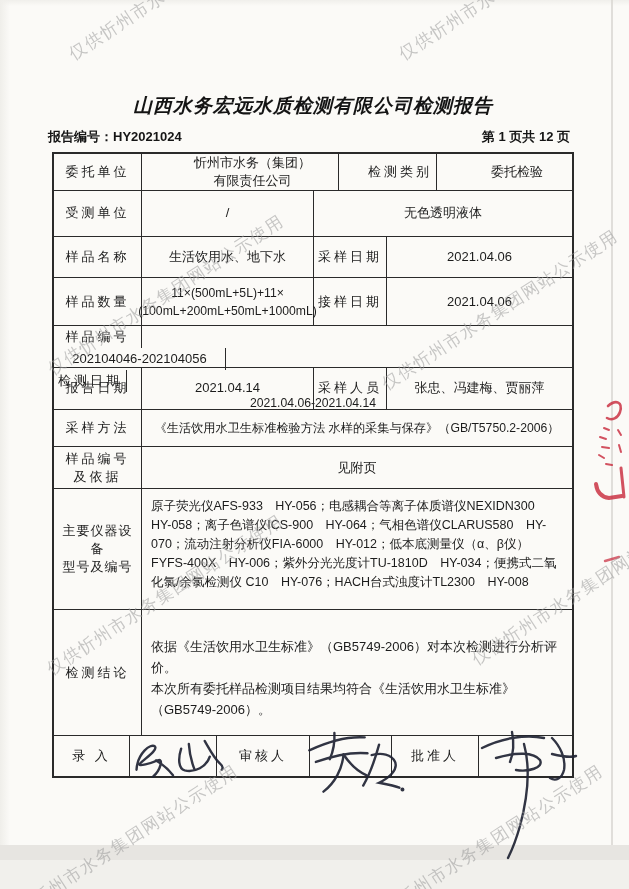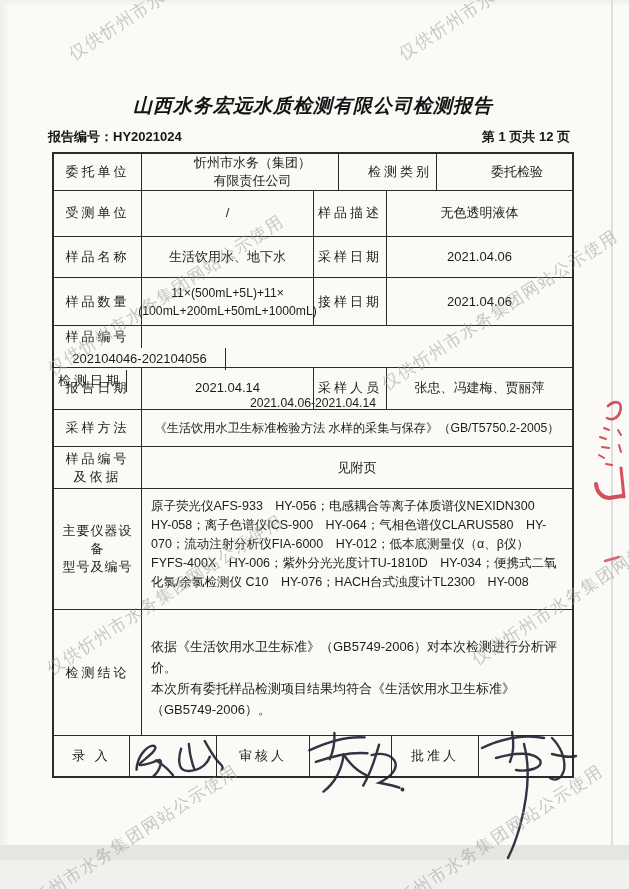--- a/index.html
+++ b/index.html
@@ -85,21 +85,20 @@
   <div class="row" style="height:37px;gap:25px;">
     <div class="cell c1 lbl">委托单位</div>
     <div class="cell c2">忻州市水务（集团）
 有限责任公司</div>
     <div class="cell c3 lbl">检测类别</div>
     <div class="cell c4">委托检验</div>
   </div>
   <div class="row" style="height:46px;">
     <div class="cell c1 lbl">受测单位</div>
     <div class="cell c2">/</div>
-    <div class="cell c3 lbl">样品描述</div>
     <div class="cell c4">无色透明液体</div>
   </div>
   <div class="row" style="height:42px;">
     <div class="cell c1 lbl">样品名称</div>
     <div class="cell c2">生活饮用水、地下水</div>
     <div class="cell c3 lbl">采样日期</div>
     <div class="cell c4">2021.04.06</div>
   </div>
   <div class="row" style="height:48px;">
     <div class="cell c1 lbl">样品数量</div>
@@ -115,21 +114,21 @@
     <div class="cell c4 small">2021.04.06-2021.04.14</div>
   </div>
   <div class="row" style="height:42px;">
     <div class="cell c1 lbl">报告日期</div>
     <div class="cell c2">2021.04.14</div>
     <div class="cell c3 lbl">采样人员</div>
     <div class="cell c4">张忠、冯建梅、贾丽萍</div>
   </div>
   <div class="row" style="height:38px;">
     <div class="cell c1 lbl">采样方法</div>
-    <div class="cell wide small">《生活饮用水卫生标准检验方法 水样的采集与保存》（GB/T5750.2-2005）</div>
+    <div class="cell wide small">《生活饮用水卫生标准检验方法 水样的采集与保存》（GB/T5750.2-2006）</div>
   </div>
   <div class="row" style="height:42px;">
     <div class="cell c1 lbl">样品编号
 及依据</div>
     <div class="cell wide">见附页</div>
   </div>
   <div class="row" style="height:122px;">
     <div class="cell c1 lbl" style="letter-spacing:1px;">主要仪器设备
 型号及编号</div>
     <div class="cell wide v-left">原子荧光仪AFS-933　HY-056；电感耦合等离子体质谱仪NEXIDN300　HY-058；离子色谱仪ICS-900　HY-064；气相色谱仪CLARUS580　HY-070；流动注射分析仪FIA-6000　HY-012；低本底测量仪（α、β仪）FYFS-400X　HY-006；紫外分光光度计TU-1810D　HY-034；便携式二氧化氯/余氯检测仪 C10　HY-076；HACH台式浊度计TL2300　HY-008</div>

